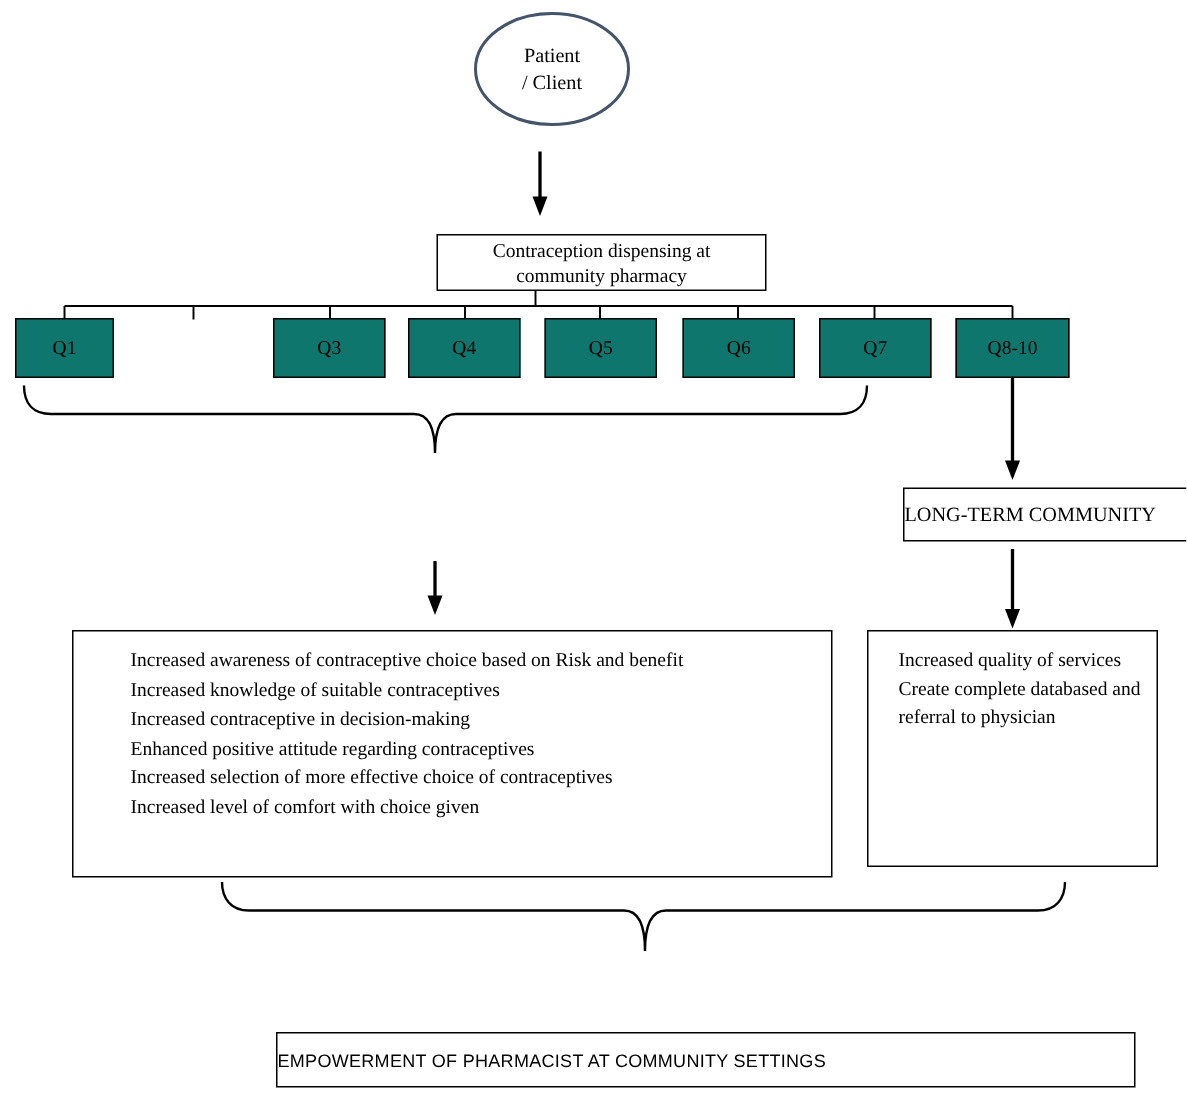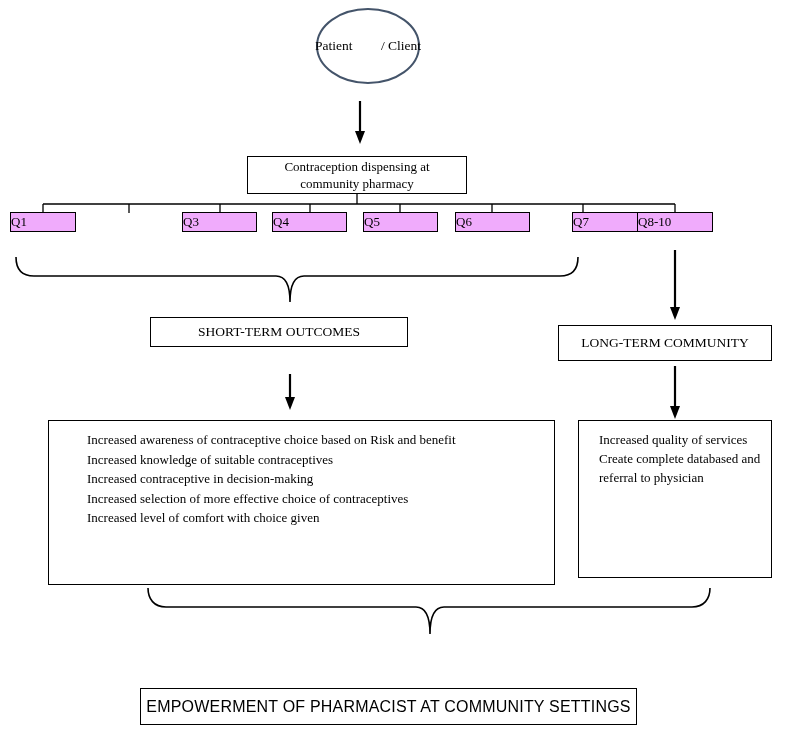--- a/index.html
+++ b/index.html
@@ -20,48 +20,48 @@
     pointer-events: none;
   }
   .box {
     position: absolute;
     border: 1px solid #000;
     background: #fff;
   }
   .center {
     display: flex;
     align-items: center;
-    justify-content: center;
     text-align: center;
+    margin-left: 44px;
   }
   .ellipse-wrap {
     position: absolute;
     left: 315px; top: 7px;
     width: 106px; height: 78px;
   }
   .ellipse-wrap svg { position: absolute; left: 0; top: 0; }
   .ellipse-text {
     position: absolute; inset: 0;
-    display: flex; flex-direction: row;
-    align-items: center; justify-content: space-between;
+    display: flex; flex-direction: column;
+    align-items: center; justify-content: center;
     font-size: 13.5px; line-height: 18px;
     text-align: center;
   }
   .dispensing-box {
     left: 247px; top: 156px;
     width: 220px; height: 38px;
     font-size: 13px; line-height: 17px;
     padding: 1px 6px;
   }
   .qbox {
     position: absolute;
-    top: 212px; height: 20px;
+    top: 212px; height: 40px;
     border: 1px solid #000;
-    background: #f0abfc;
-    display: flex; align-items: center; justify-content: flex-start;
+    background: #0f766e;
+    display: flex; align-items: center; justify-content: center;
     font-size: 13px;
   }
   .short-term-box {
     left: 150px; top: 317px;
     width: 258px; height: 30px;
     font-size: 13.5px;
   }
   .long-term-box {
     left: 558px; top: 325px;
     width: 214px; height: 36px;
@@ -74,23 +74,23 @@
     padding: 9px 8px 8px 38px;
   }
   .long-list-box {
     left: 578px; top: 420px;
     width: 194px; height: 158px;
     font-size: 13px; line-height: 19px;
     padding: 9px 10px 22px 20px;
   }
   .footer-box {
     left: 140px; top: 688px;
-    width: 497px; height: 37px;
+    width: 573px; height: 37px;
     font-family: "Liberation Sans", sans-serif;
-    font-size: 16px;
+    font-size: 12px;
     letter-spacing: 0.2px;
   }
 </style>
 </head>
 <body>
 
 <div class="canvas">
 
   <svg class="connectors" viewBox="0 0 791 732">
 
@@ -154,39 +154,37 @@
     </div>
   <div class="qbox" style="left:272px;width:75px">
       <span>Q4</span>
     </div>
   <div class="qbox" style="left:363px;width:75px">
       <span>Q5</span>
     </div>
   <div class="qbox" style="left:455px;width:75px">
       <span>Q6</span>
     </div>
-  <div class="qbox" style="left:572px;width:75px">
+  <div class="qbox" style="left:546px;width:75px">
       <span>Q7</span>
     </div>
   <div class="qbox" style="left:637px;width:76px">
       <span>Q8-10</span>
     </div>
 
-  <div class="box center short-term-box">
-    <span>SHORT-TERM OUTCOMES</span>
-  </div>
 
   <div class="box center long-term-box">
     <span>LONG-TERM COMMUNITY</span>
   </div>
 
   <div class="box short-list-box">
     <div>Increased awareness of contraceptive choice based on Risk and benefit</div>
     <div>Increased knowledge of suitable contraceptives</div>
     <div>Increased contraceptive in decision-making</div>
+    <div>Enhanced positive attitude regarding contraceptives</div>
     <div>Increased selection of more effective choice of contraceptives</div>
     <div>Increased level of comfort with choice given</div>
   </div>
 
   <div class="box long-list-box">
     <div>Increased quality of services</div>
     <div>Create complete databased and referral to physician</div>
   </div>
 
   <div class="box center footer-box">

